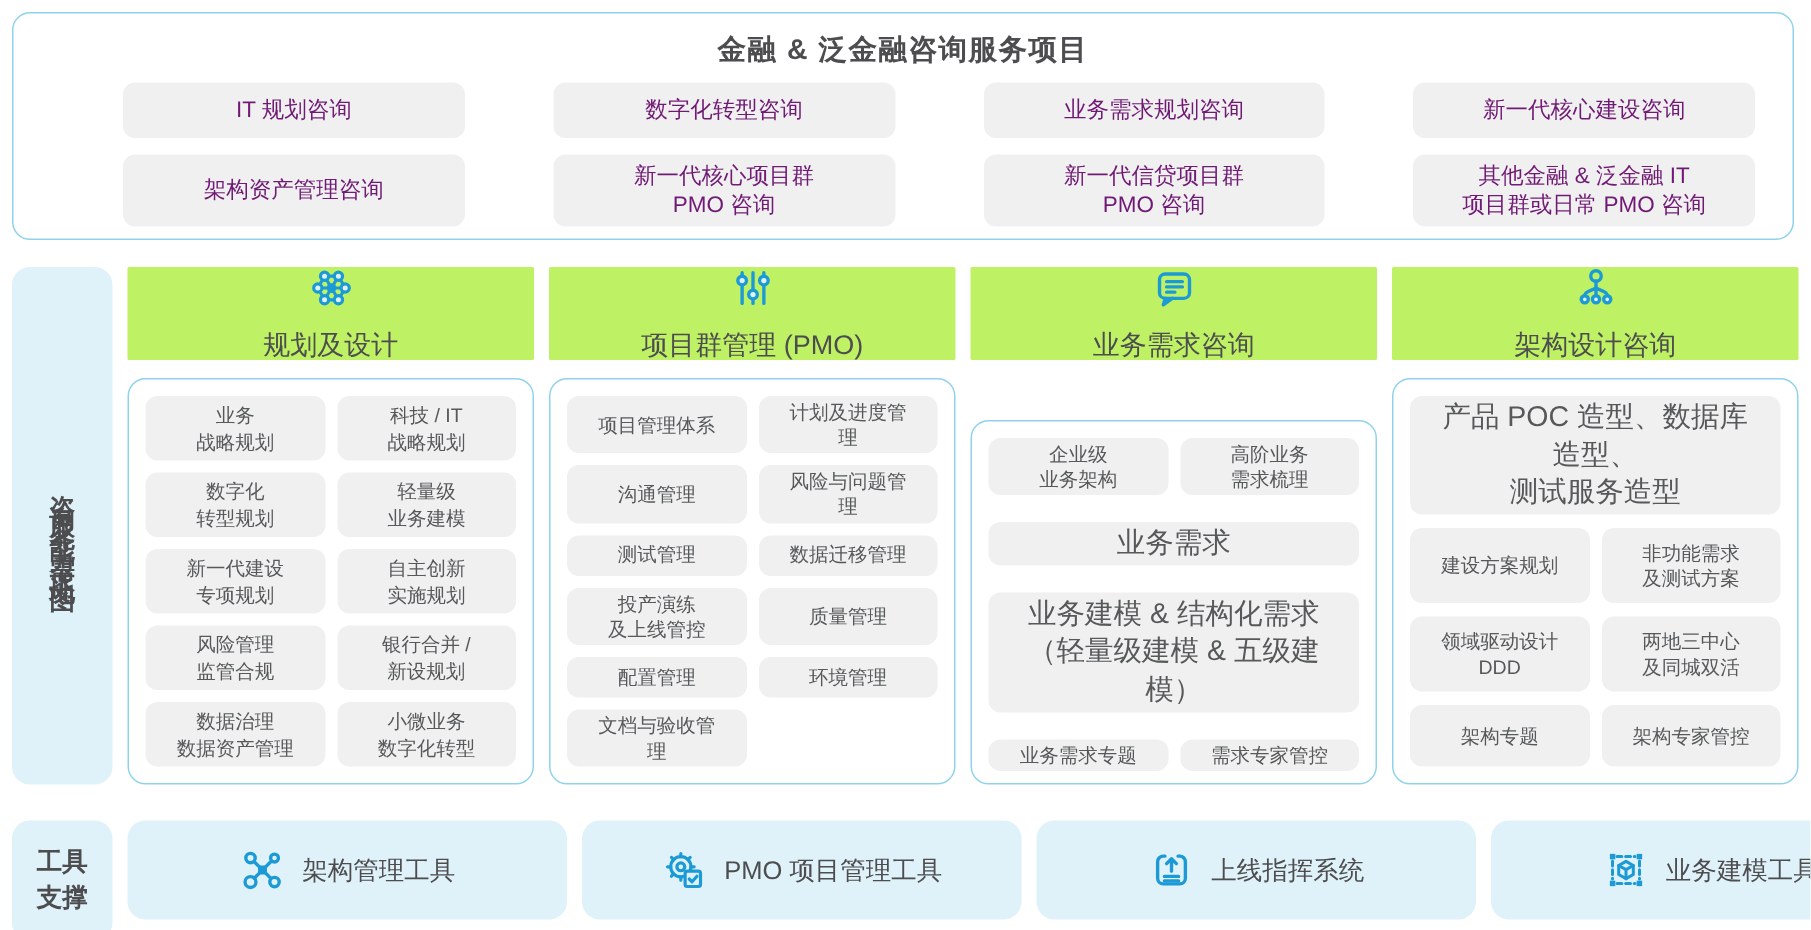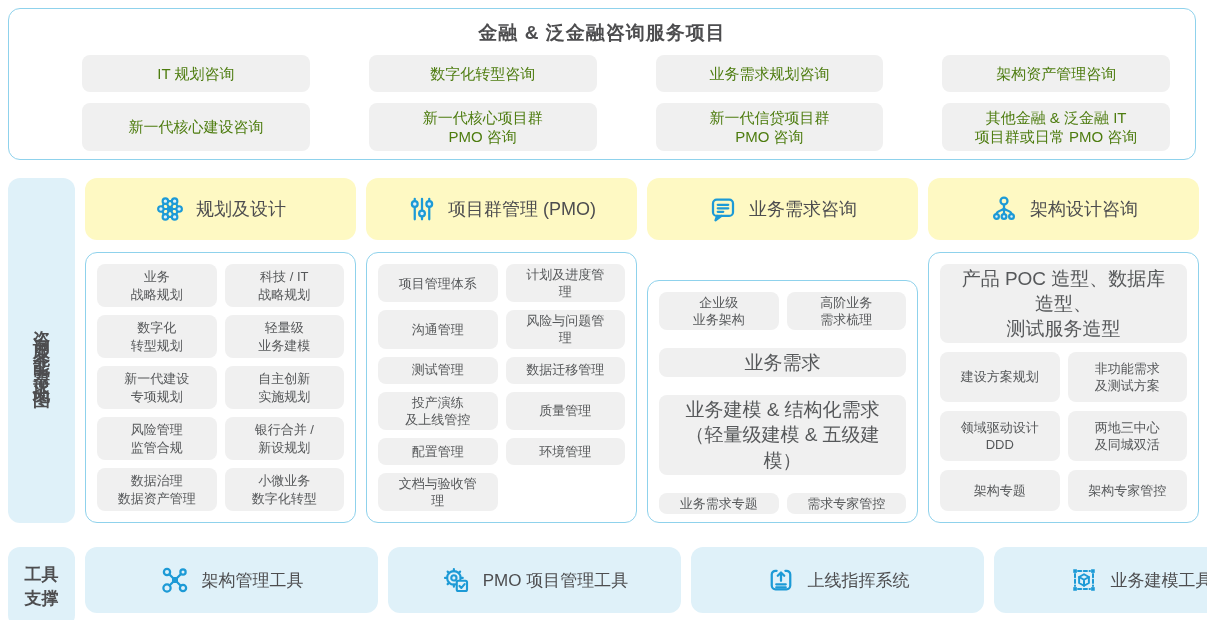--- a/index.html
+++ b/index.html
@@ -6,30 +6,30 @@
   body{font-family:"Liberation Sans","DejaVu Sans",sans-serif;color:#4d4d4f;}
   .canvas{position:relative;width:1207px;height:620px;background:#fff;overflow:hidden;}
 
   
   .top-panel{position:absolute;left:8px;top:8px;width:1188px;height:152px;
     border:1.5px solid #8fd2ec;border-radius:12px;background:#fff;box-sizing:border-box;
     display:flex;flex-direction:column;padding:9px 25px 13px;}
   .top-title{text-align:center;font-size:19px;font-weight:bold;color:#4d4d4f;letter-spacing:1px;margin:2px 0 9px;}
   .top-grid{display:grid;grid-template-columns:repeat(4,1fr);grid-template-rows:37px 48px;gap:11px;flex:1;}
   .tchip{background:#f0f0f0;border-radius:8px;display:flex;align-items:center;justify-content:center;
-    text-align:center;font-size:15px;color:#4d7c0f;white-space:pre-line;line-height:1.3;margin-left:48px;}
+    text-align:center;font-size:15px;color:#701a75;white-space:pre-line;line-height:1.3;margin-left:48px;}
 
   
   .map-sidebar{position:absolute;left:8px;top:178px;width:67px;height:345px;background:#dff1f9;border-radius:12px;
     display:flex;align-items:center;justify-content:center;}
   .map-sidebar span{writing-mode:vertical-lr;text-orientation:upright;font-size:17px;font-weight:bold;
     letter-spacing:7px;color:#4d4d4f;}
   .map-grid{position:absolute;left:85px;top:178px;width:1114px;height:345px;
     display:grid;grid-template-columns:repeat(4,1fr);grid-template-rows:62px 271px;column-gap:10px;row-gap:12px;}
-  .col-header{background:#fef9c3;border-radius:12px;display:flex;align-items:center;justify-content:center;gap:11px;}
+  .col-header{background:#bef264;border-radius:1px;display:flex;align-items:center;justify-content:center;gap:11px;flex-direction:column;}
   .col-header .hlabel{font-size:18px;font-weight:500;color:#4d4d4f;}
   .col-body{background:#fff;border:1.5px solid #8fd2ec;border-radius:12px;box-sizing:border-box;
     padding:11px;display:grid;grid-template-columns:1fr 1fr;gap:8px;}
   .body-c1{grid-template-rows:repeat(5,1fr);}
   .body-c2{grid-template-rows:repeat(6,1fr);}
   .body-c3{grid-template-rows:1.2fr 1.2fr 1.35fr 1fr;gap:18px 8px;margin-top:28px;}
   .body-c4{grid-template-rows:1.2fr 1.2fr 1.2fr 1fr;gap:9px 8px;}
   .chip{background:#f0f0f0;border-radius:8px;display:flex;align-items:center;justify-content:center;
     text-align:center;font-size:13px;color:#56585a;white-space:pre-line;line-height:1.32;padding:2px 18px;box-sizing:border-box;}
   .span2{grid-column:span 2;font-size:19px;}
@@ -49,22 +49,22 @@
 <body>
 
 <div class="canvas">
 
   <div class="top-panel">
     <div class="top-title">金融 &amp; 泛金融咨询服务项目</div>
     <div class="top-grid">
       <div class="tchip">IT 规划咨询</div>
       <div class="tchip">数字化转型咨询</div>
       <div class="tchip">业务需求规划咨询</div>
+      <div class="tchip">新一代核心建设咨询</div>
       <div class="tchip">架构资产管理咨询</div>
-      <div class="tchip">新一代核心建设咨询</div>
       <div class="tchip">新一代核心项目群
 PMO 咨询</div>
       <div class="tchip">新一代信贷项目群
 PMO 咨询</div>
       <div class="tchip">其他金融 &amp; 泛金融 IT
 项目群或日常 PMO 咨询</div>
     </div>
   </div>
 
   <div class="map-sidebar">

